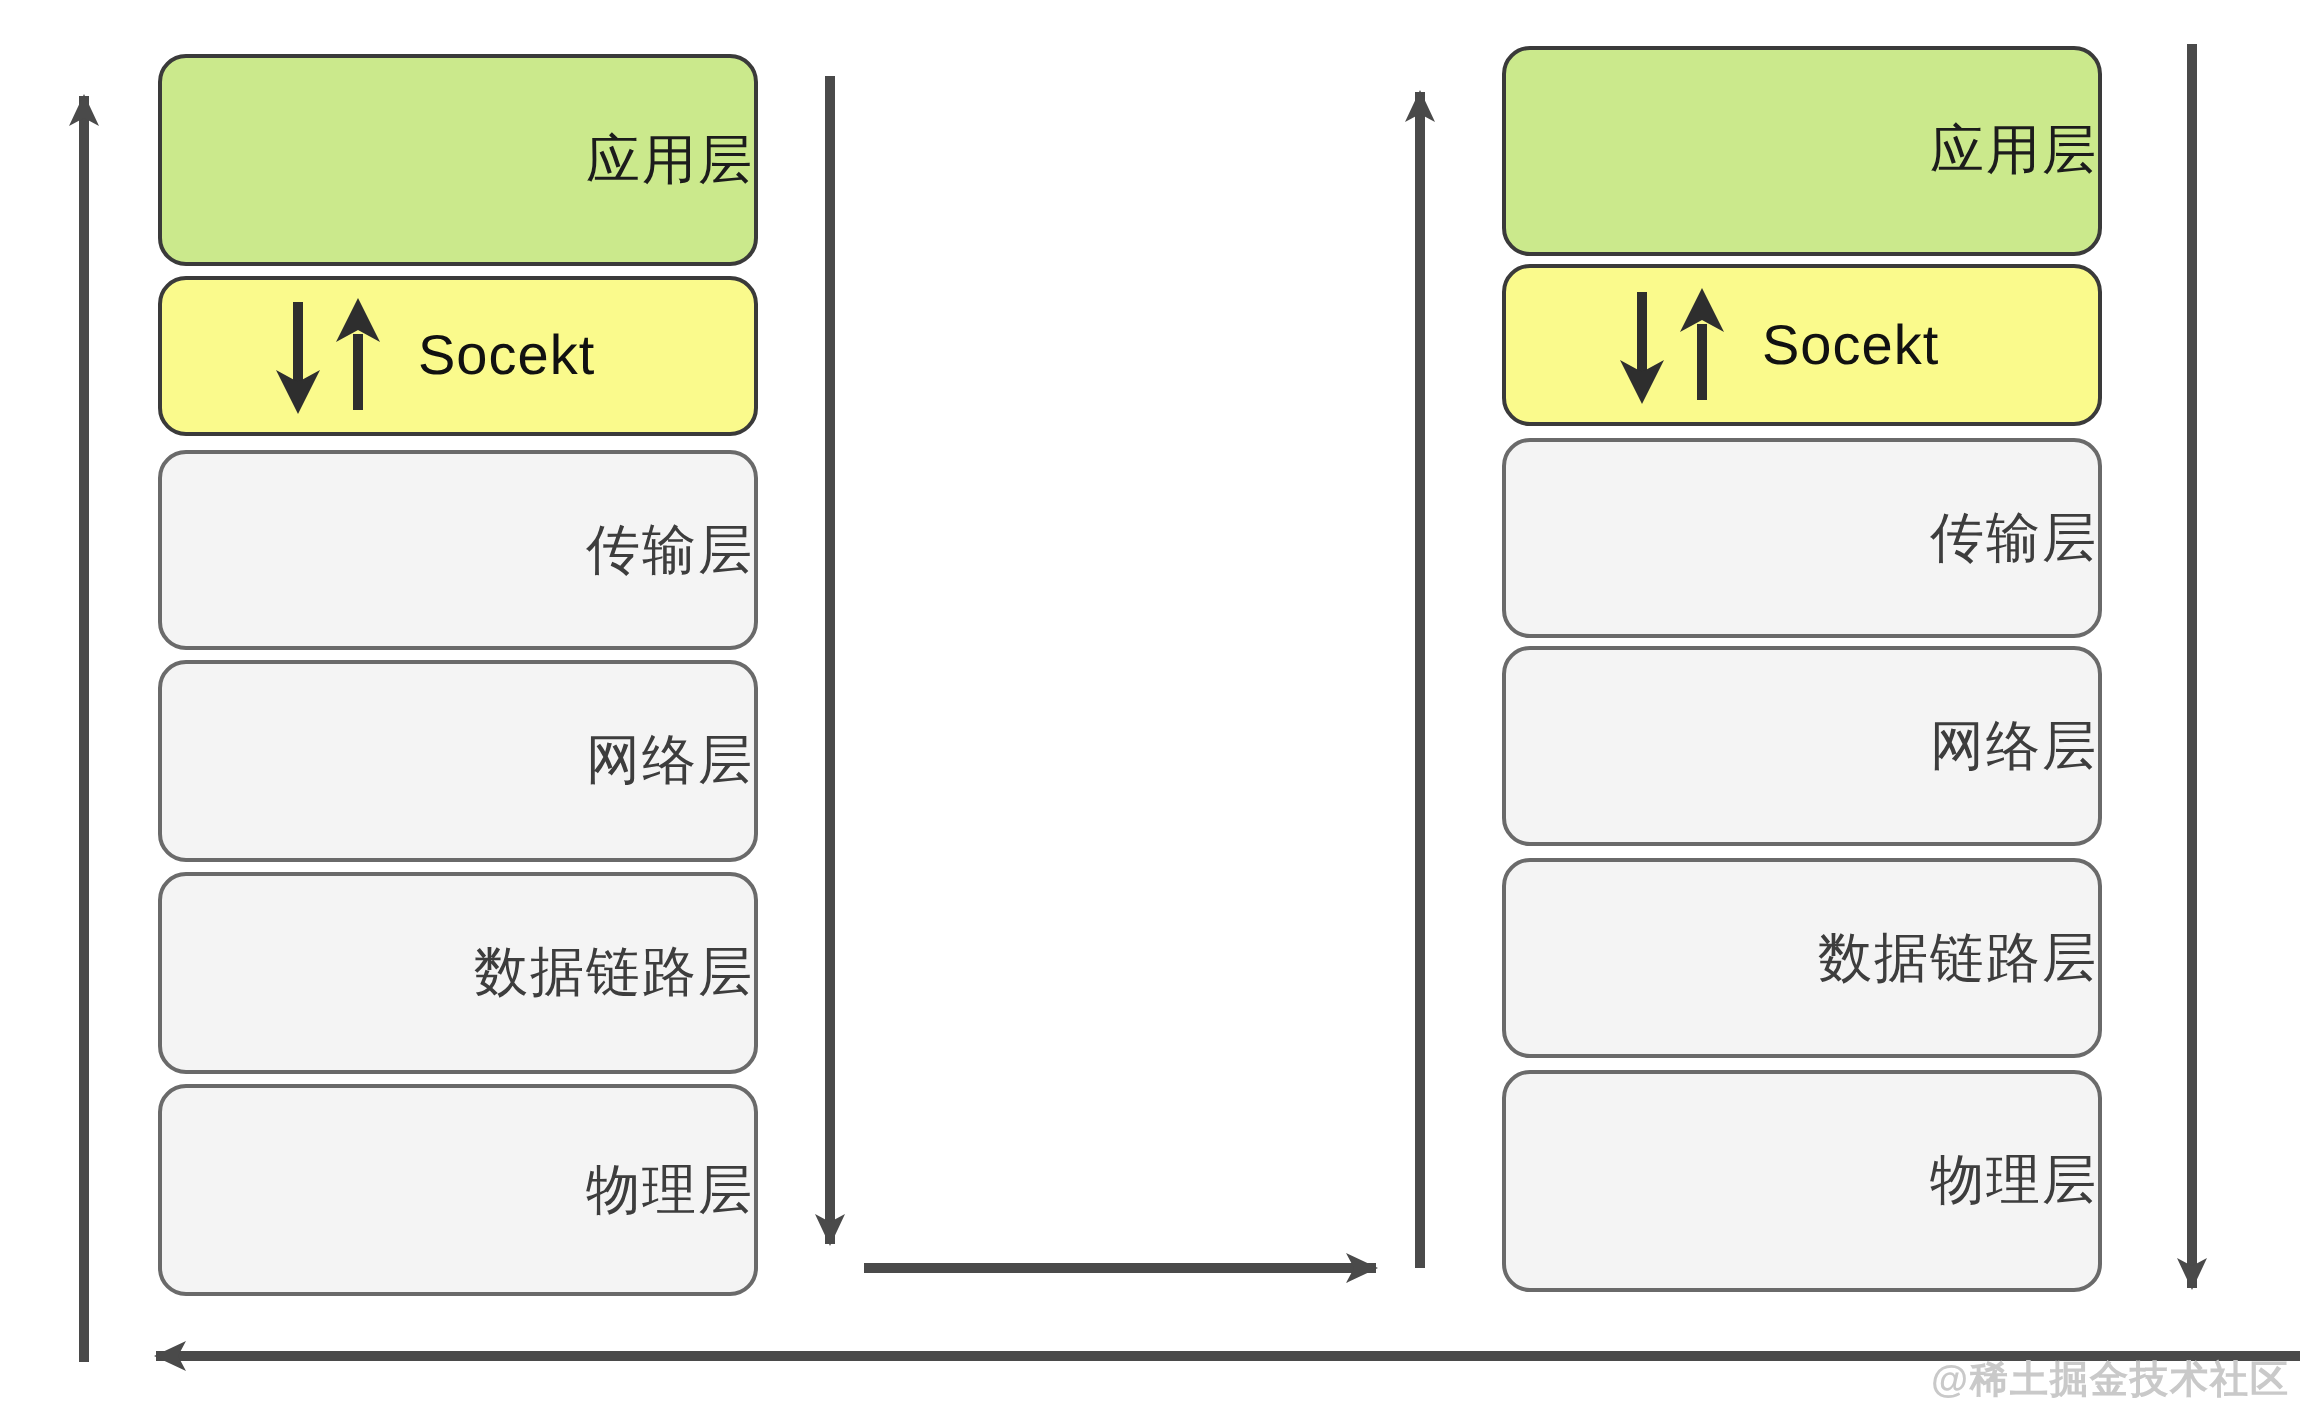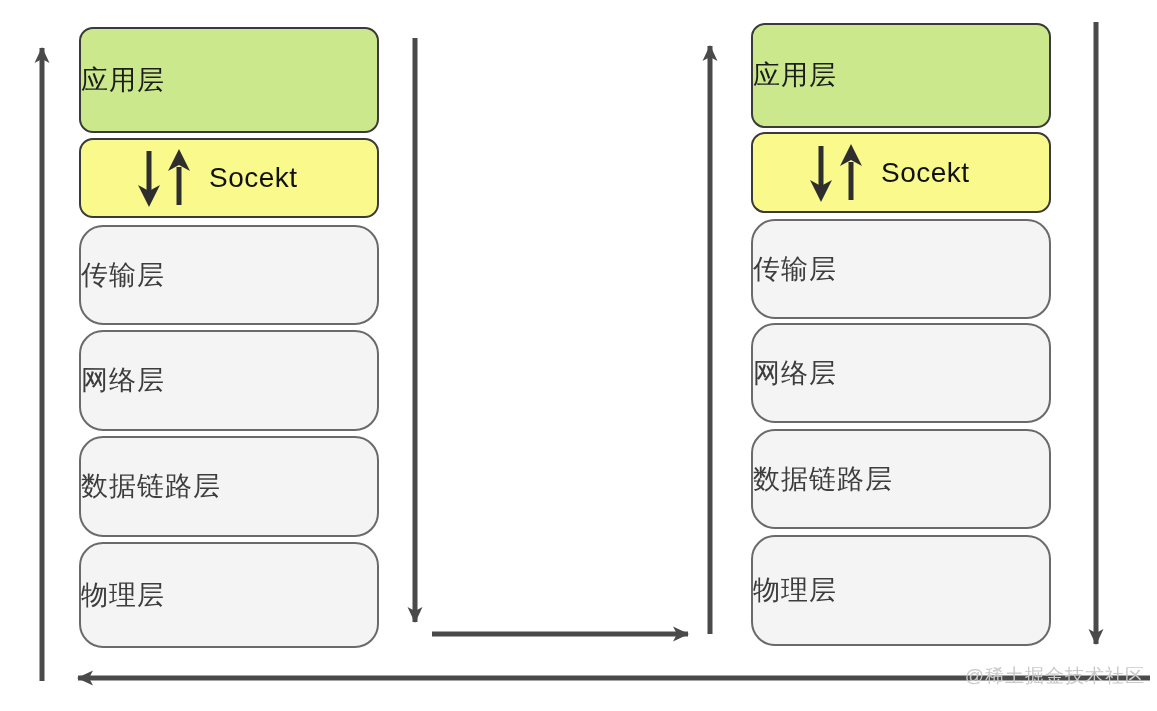--- a/index.html
+++ b/index.html
@@ -33,25 +33,25 @@
 
   .layer-box {
     position: absolute;
     left: 0;
     width: 300px;
     box-sizing: border-box;
     border: 2px solid #5c5c5c;
     border-radius: 14px;
     display: flex;
     align-items: center;
-    justify-content: flex-start;
+    justify-content: flex-end;
   }
   .layer-box.green  { background: #cbe98c; border-color: #3a3a3a; }
   .layer-box.yellow { background: #fafa8c; border-color: #3a3a3a; }
-  .layer-box.grey   { background: #f4f4f4; border-color: #6a6a6a; border-radius: 24px; }
+  .layer-box.grey   { background: #f4f4f4; border-color: #6a6a6a; }
 
   .layer-label {
     font-size: 27px;
     color: #1c1c1c;
     letter-spacing: 1px;
     line-height: 1;
     white-space: nowrap;
   }
   .layer-box.grey .layer-label { color: #3d3d3d; }
   .socket-label {
@@ -67,25 +67,26 @@
     width: 100%;
     padding-left: 16px;
     box-sizing: border-box;
     margin-left: 36px;
   }
   .socket-arrows { flex: 0 0 auto; margin-right: 14px; line-height: 0; }
 
   .watermark {
     position: absolute;
     right: 12px;
-    bottom: 22px;
+    bottom: 8px;
     font-size: 19px;
     color: #c9c9c9;
     letter-spacing: 1px;
     white-space: nowrap;
+    font-weight: bold;
   }
 </style>
 </head>
 <body>
 
 <div id="diagram-canvas">
 
   <svg class="svg-layer" viewBox="0 0 1157 711">
     <defs>
       <marker id="ah-up" markerWidth="16" markerHeight="16" refX="8" refY="13" orient="auto-start-reverse" markerUnits="userSpaceOnUse">

